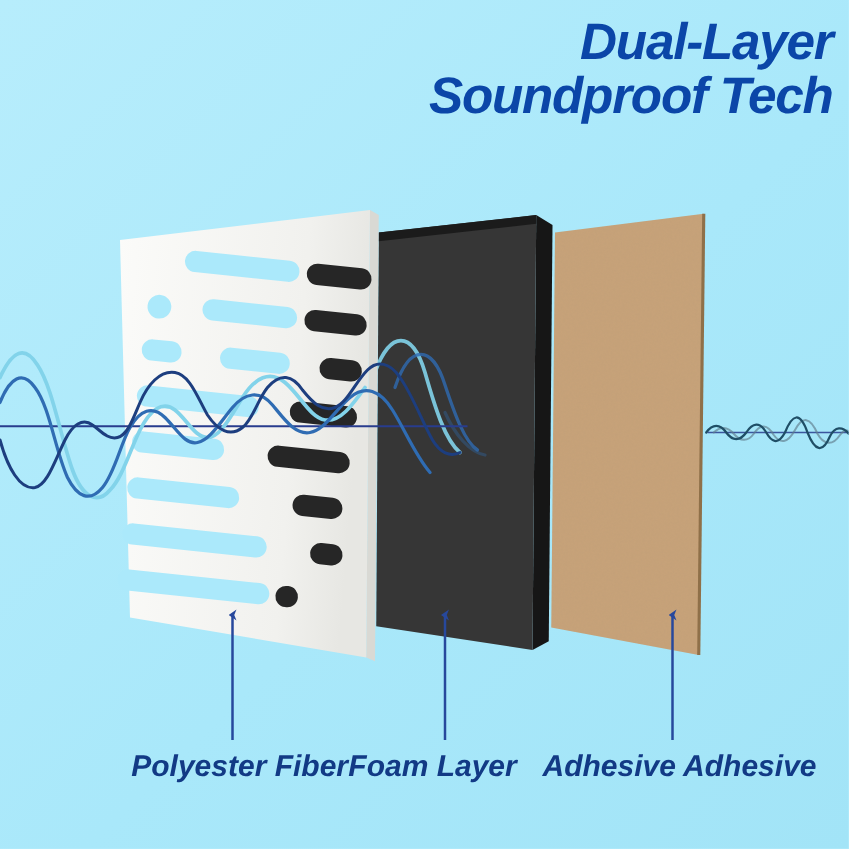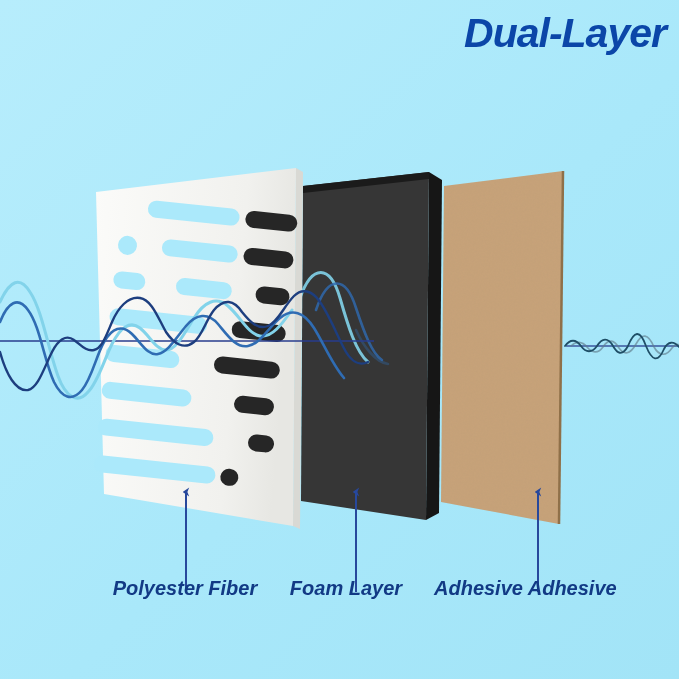--- a/index.html
+++ b/index.html
@@ -31,24 +31,24 @@
   .arrow-line{stroke:var(--arrow);stroke-width:2;fill:none;}
   .arrow-head{fill:var(--arrow);}
   
   #title{
     position:absolute;top:12px;right:13px;text-align:right;
     color:var(--title-text,#0b46a8);
     font-weight:bold;font-style:italic;
     font-size:41px;line-height:1.06;letter-spacing:-1px;
   }
   .layer-label{
-    position:absolute;top:577px;height:26px;
+    position:absolute;top:600px;height:26px;
     color:var(--label-text,#123a85);
     font-weight:bold;font-style:italic;
-    font-size:20px;text-align:center;white-space:nowrap;
+    font-size:24px;text-align:center;white-space:nowrap;
   }
   #label-polyester{left:105px;width:160px;}
   #label-foam{left:276px;width:140px;}
   #label-backing{left:434px;width:180px;}
 </style>
 </head>
 <body>
 
 <div id="stage">
 
@@ -158,19 +158,20 @@
 
     <g>
       <line class="arrow-line" x1="186" y1="592" x2="186" y2="492" marker-end="url(#arrowTip)"></line>
       <line class="arrow-line" x1="356" y1="592" x2="356" y2="492" marker-end="url(#arrowTip)"></line>
       <line class="arrow-line" x1="538" y1="592" x2="538" y2="492" marker-end="url(#arrowTip)"></line>
     </g>
   </svg>
 
   <div id="title">
     <div>Dual-Layer</div>
+    <div>Soundproof Tech</div>
   </div>
 
   <div class="layer-label" id="label-polyester">Polyester Fiber</div>
   <div class="layer-label" id="label-foam">Foam Layer</div>
   <div class="layer-label" id="label-backing">Adhesive Adhesive</div>
 
 </div>
 
 </body></html>

